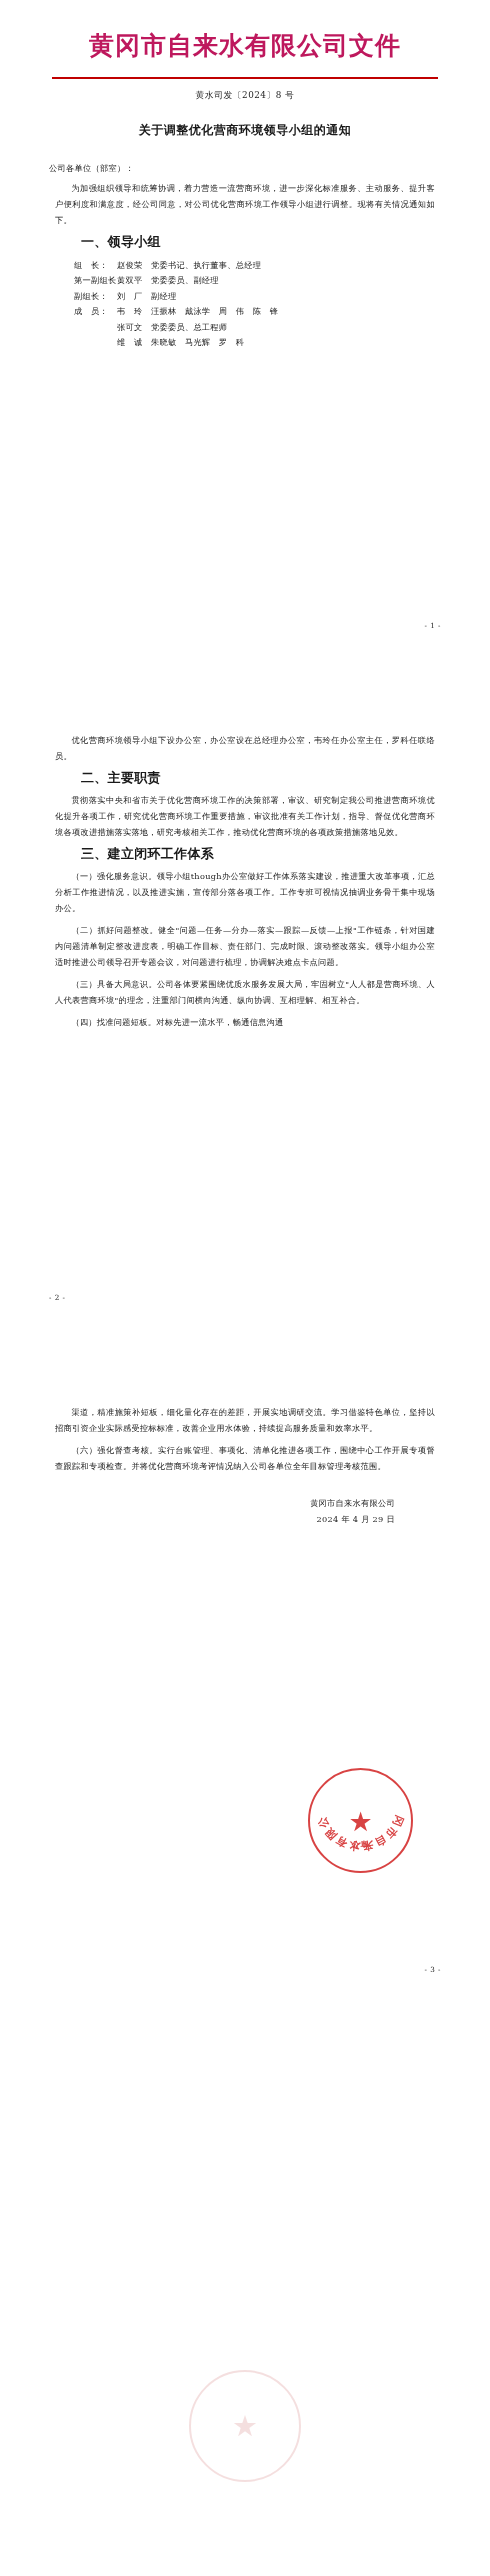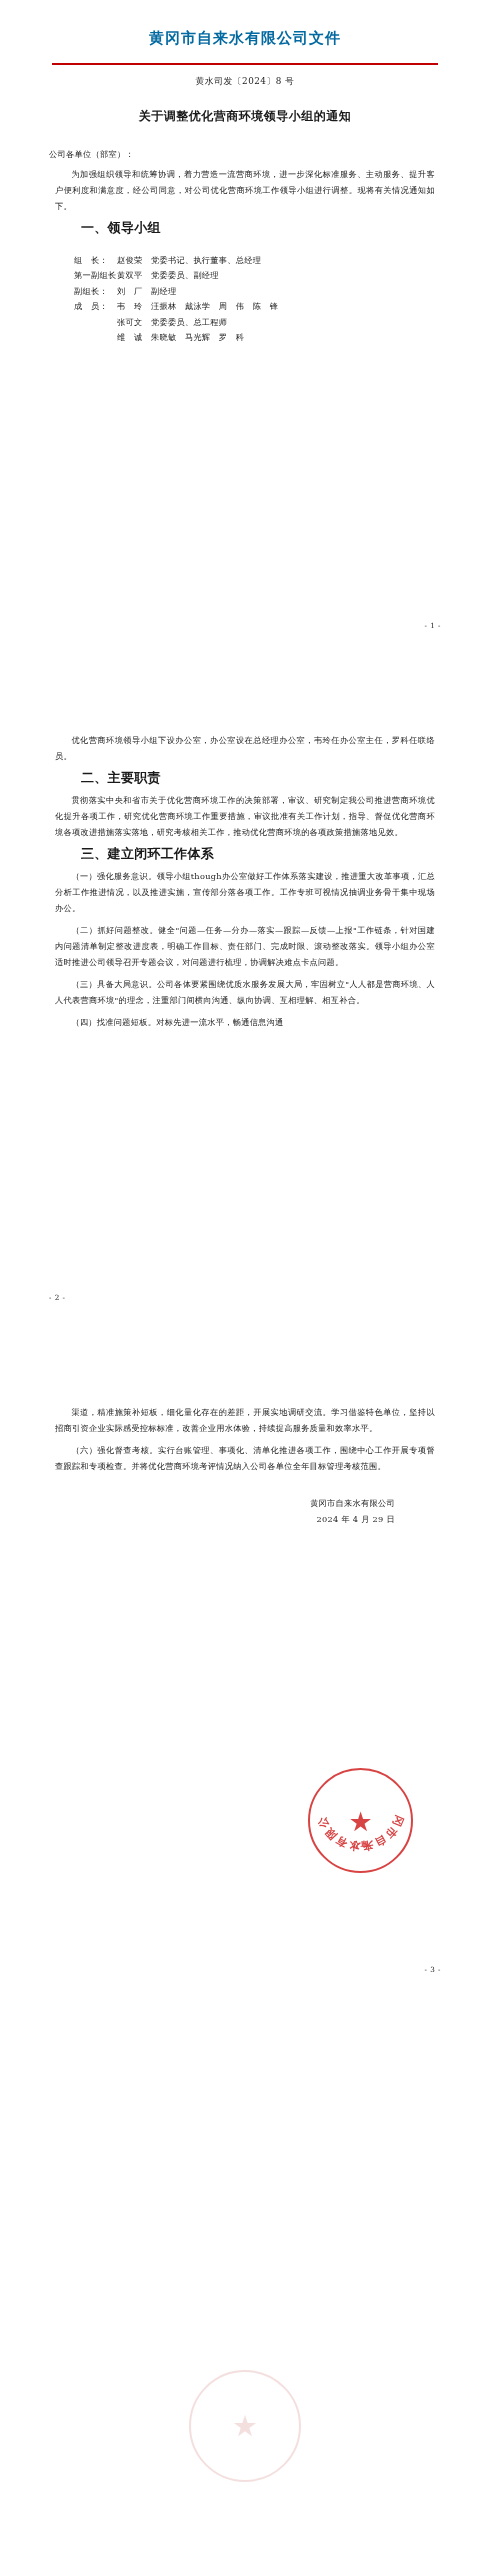--- a/index.html
+++ b/index.html
@@ -22,24 +22,24 @@
   }
   .page-gap {
     width: 490px;
     height: 7.2px;
     background: #ffffff;
   }
   
   #page1 { height: 657px; padding-top: 17.5px; }
   .doc-title {
     text-align: center;
-    color: #0369a1;
+    color: #be185d;
     font-family: "DejaVu Serif", "Liberation Serif", serif;
     font-weight: bold;
-    font-size: 15px;
+    font-size: 25px;
     letter-spacing: 1px;
     margin-top: 11.3px;
     margin-bottom: 2.1px;
     white-space: nowrap;
   }
   .red-rule {
     height: 1.5px;
     background: #c00000;
     margin: 15.5px 3.1px 0 3.1px;
   }
@@ -71,21 +71,21 @@
   }
   .section-head {
     font-size: 13px;
     line-height: 16px;
     text-indent: 2em;
     font-weight: bold;
     letter-spacing: 0.3px;
     margin: 0;
   }
   .roster {
-    margin-top: 17px;
+    margin-top: 8px;
     font-size: 8.2px;
     line-height: 15.5px;
     letter-spacing: 0.3px;
   }
   .roster-row {
     display: flex;
     padding-left: 25px;
   }
   .roster-label {
     width: 43px;

